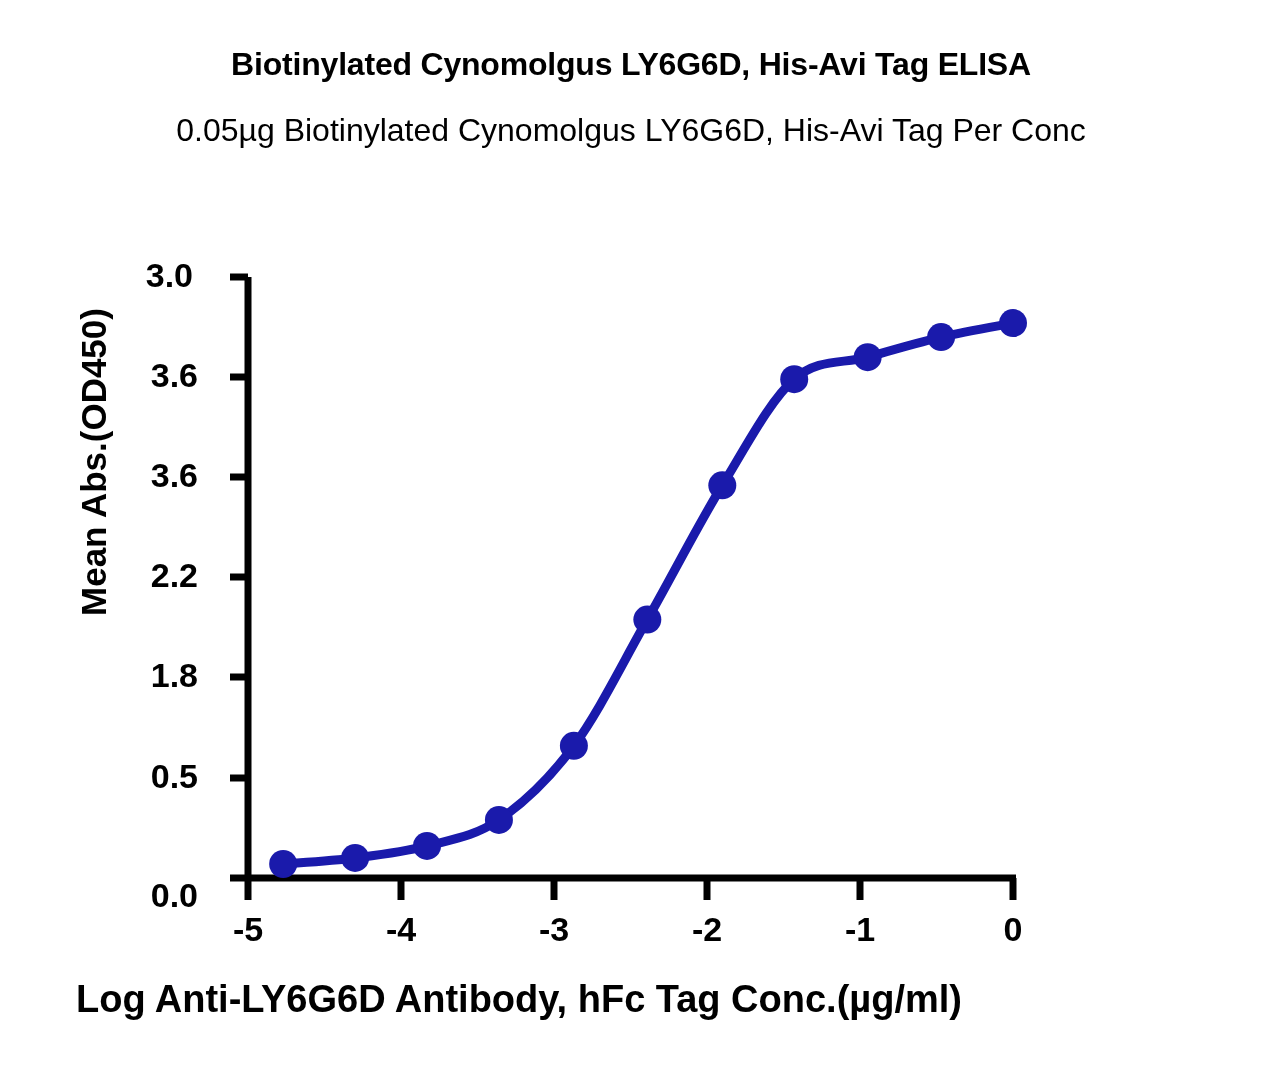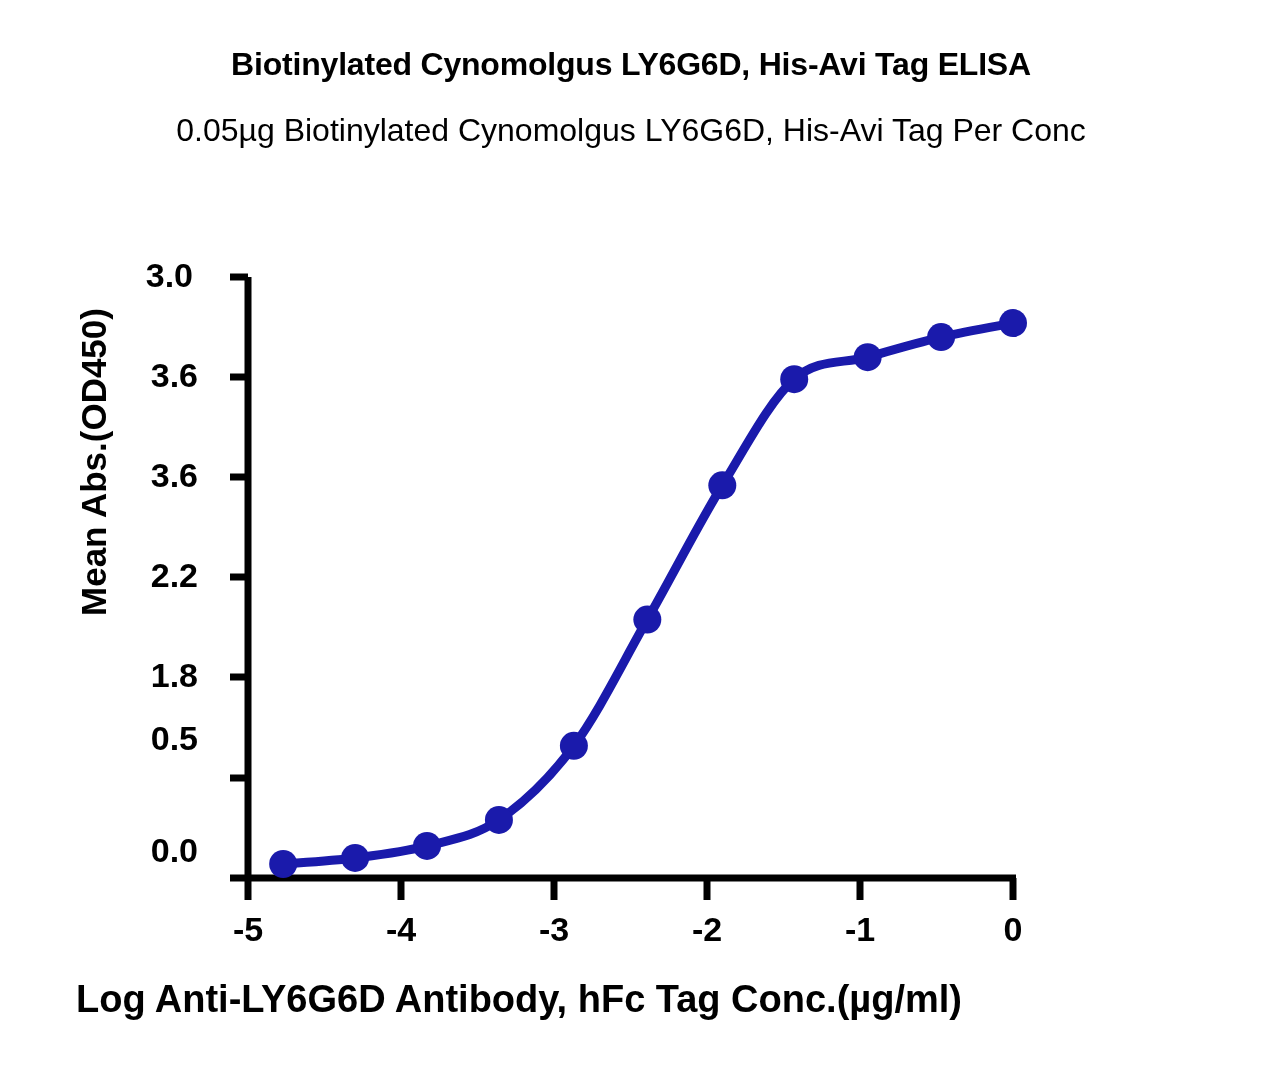--- a/index.html
+++ b/index.html
@@ -94,22 +94,22 @@
   <div class="subtitle">0.05µg Biotinylated Cynomolgus LY6G6D, His-Avi Tag Per Conc</div>
 
   <div class="ylabel">Mean Abs.(OD450)</div>
   <div class="xlabel">Log Anti-LY6G6D Antibody, hFc Tag Conc.(µg/ml)</div>
 
   <div class="ytick-label" style="left:83px;  top:258px;">3.0</div>
   <div class="ytick-label" style="left:88px;  top:358px;">3.6</div>
   <div class="ytick-label" style="left:88px;  top:458px;">3.6</div>
   <div class="ytick-label" style="left:88px;  top:558px;">2.2</div>
   <div class="ytick-label" style="left:88px;  top:658px;">1.8</div>
-  <div class="ytick-label" style="left:88px;  top:721px;">0.5</div>
-  <div class="ytick-label" style="left:88px;  top:833px;">0.0</div>
+  <div class="ytick-label" style="left:88px;  top:759px;">0.5</div>
+  <div class="ytick-label" style="left:88px;  top:878px;">0.0</div>
 
   <div class="xtick-label" style="left:208px; top:912px;">-5</div>
   <div class="xtick-label" style="left:361px; top:912px;">-4</div>
   <div class="xtick-label" style="left:514px; top:912px;">-3</div>
   <div class="xtick-label" style="left:667px; top:912px;">-2</div>
   <div class="xtick-label" style="left:820px; top:912px;">-1</div>
   <div class="xtick-label" style="left:973px; top:912px;">0</div>
 
   <svg class="plot" width="1262" height="1077">
     <g>

